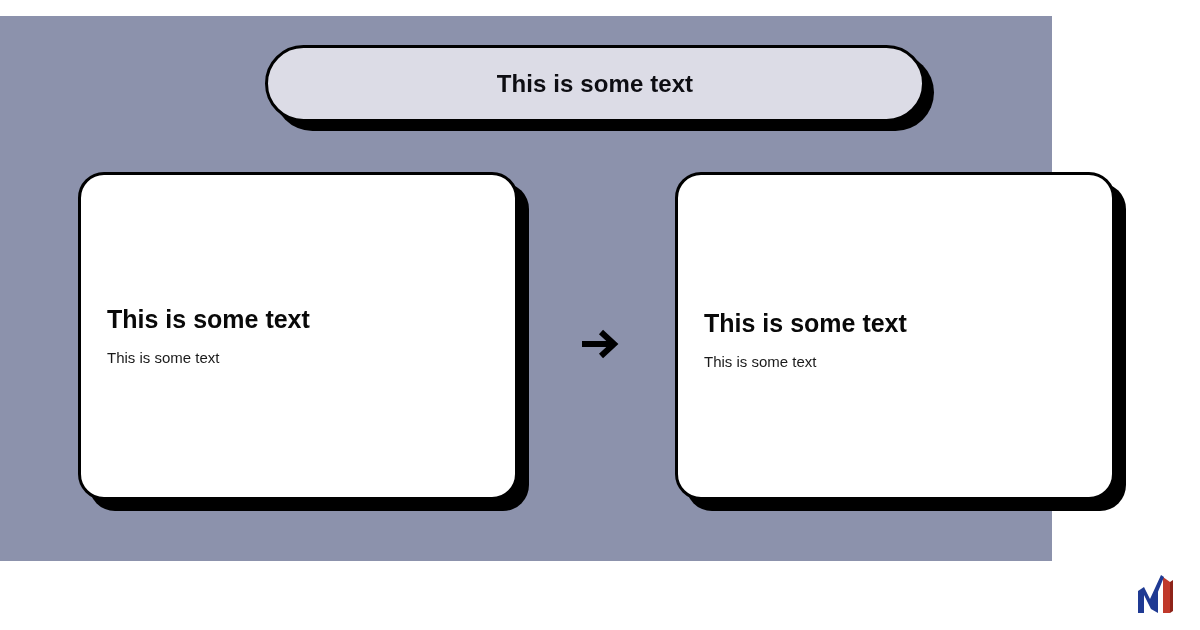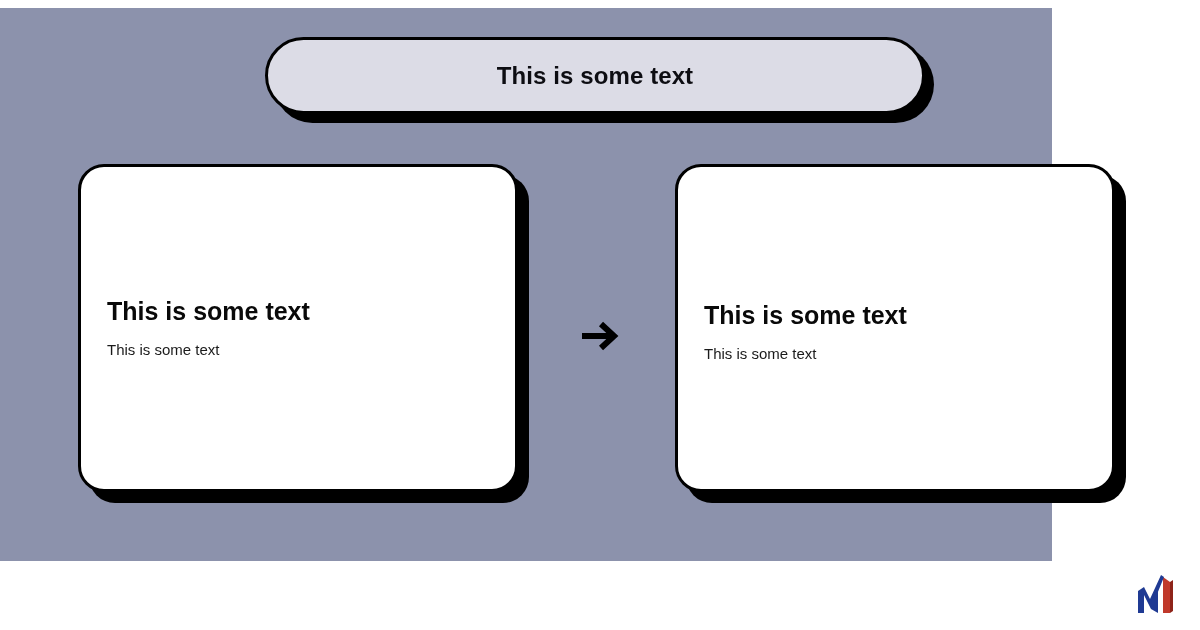--- a/index.html
+++ b/index.html
@@ -18,21 +18,21 @@
     position: relative;
     width: 1200px;
     height: 630px;
     box-sizing: border-box;
   }
 
   
   .canvas {
     position: absolute;
     left: 0;
-    top: 8px;
+    top: 16px;
     width: 1052px;
     height: 561px;
     background: #8c92ac;
     border-bottom: 3px solid #15151b;
     box-sizing: border-box;
   }
 
   
   .title-pill {
     position: absolute;

